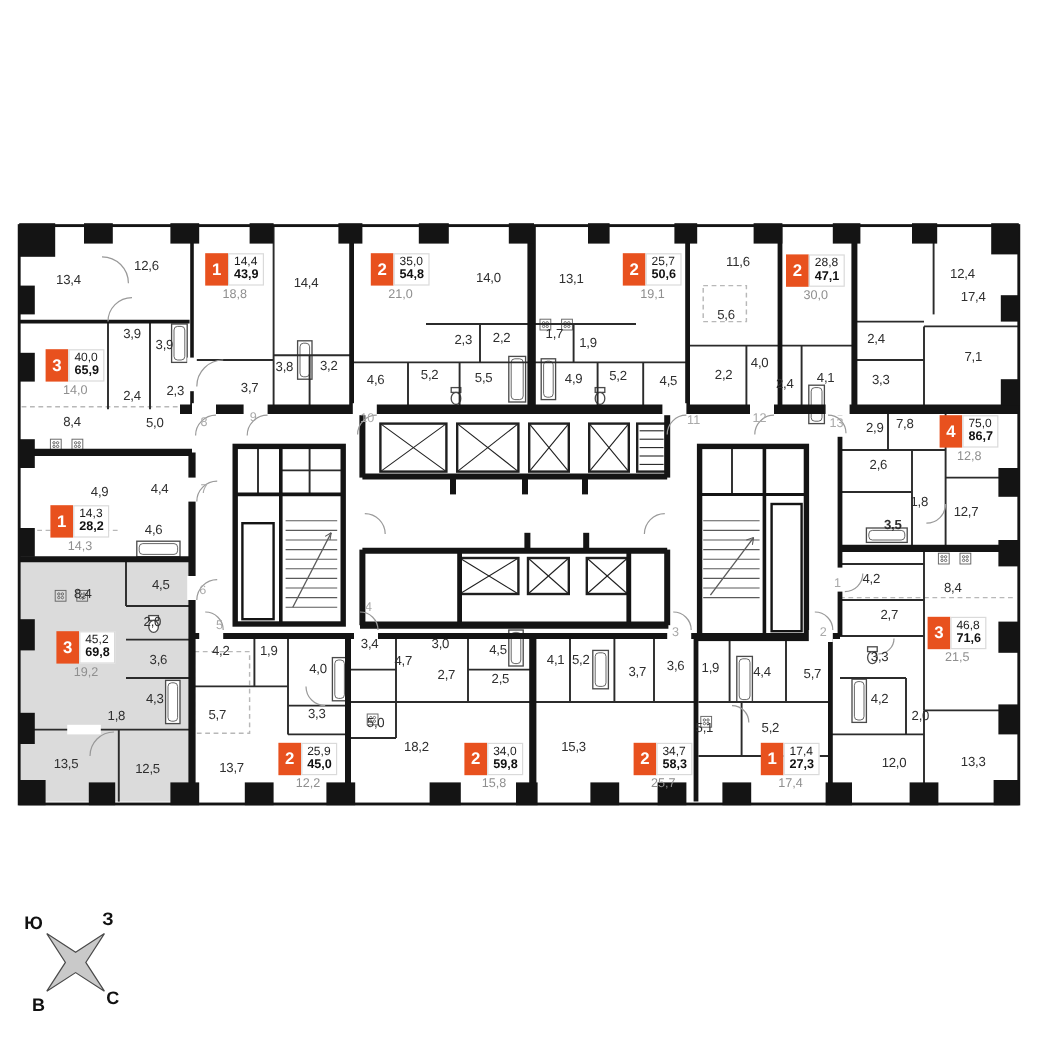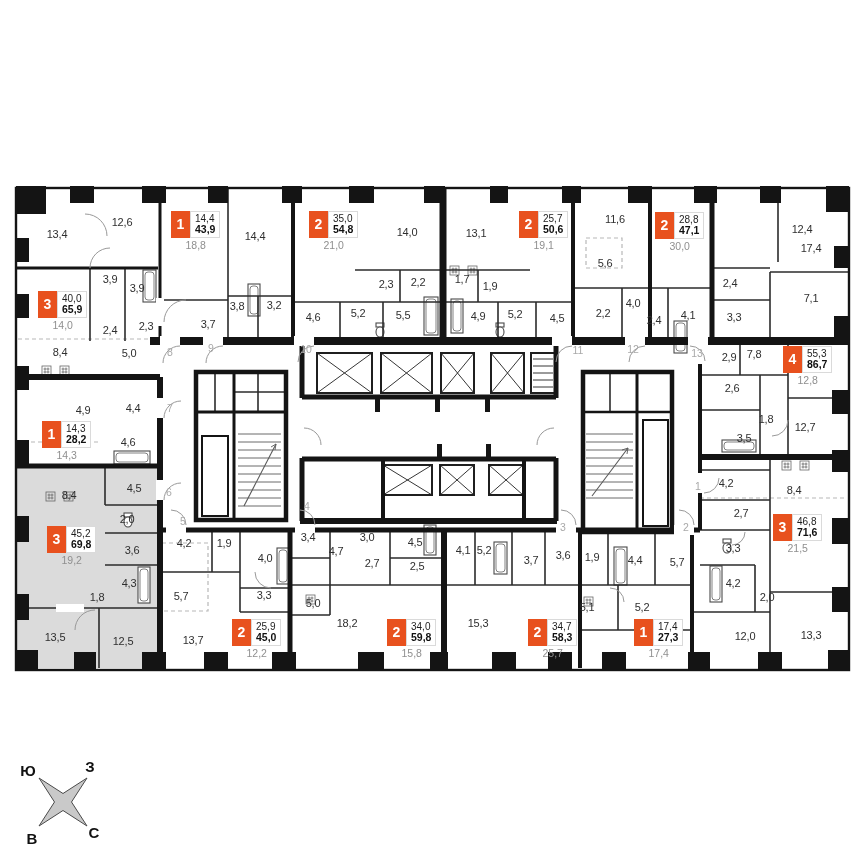--- a/index.html
+++ b/index.html
@@ -385,21 +385,21 @@
       <div class="room-label" style="left: 688px; top: 315px;">4,1</div>
       <div class="room-label" style="left: 766px; top: 229px; margin-left: 36px;">12,4</div>
       <div class="room-label" style="left: 811px; top: 248px;">17,4</div>
       <div class="room-label" style="left: 730px; top: 283px;">2,4</div>
       <div class="room-label" style="left: 811px; top: 298px;">7,1</div>
       <div class="room-label" style="left: 734px; top: 317px;">3,3</div>
       <div class="room-label" style="left: 729px; top: 357px;">2,9</div>
       <div class="room-label" style="left: 754px; top: 354px;">7,8</div>
       <div class="room-label" style="left: 732px; top: 388px;">2,6</div>
       <div class="room-label" style="left: 766px; top: 419px;">1,8</div>
-      <div class="room-label" style="left: 744px; top: 438px;">3,5</div>
+      <div class="room-label" style="left: 744px; top: 438px; font-weight: bold;">3,5</div>
       <div class="room-label" style="left: 805px; top: 427px;">12,7</div>
       <div class="room-label" style="left: 83px; top: 410px;">4,9</div>
       <div class="room-label" style="left: 133px; top: 408px;">4,4</div>
       <div class="room-label" style="left: 128px; top: 442px;">4,6</div>
       <div class="room-label" style="left: 69px; top: 495px;">8,4</div>
       <div class="room-label" style="left: 134px; top: 488px;">4,5</div>
       <div class="room-label" style="left: 127px; top: 519px;">2,0</div>
       <div class="room-label" style="left: 132px; top: 550px;">3,6</div>
       <div class="room-label" style="left: 129px; top: 583px;">4,3</div>
       <div class="room-label" style="left: 97px; top: 597px;">1,8</div>
@@ -501,21 +501,21 @@
             <span class="badge-a1">40,0</span>
             <span class="badge-a2">65,9</span>
           </div>
         </div>
         <div class="badge-sub">14,0</div>
       </div>
       <div class="badge" style="left: 783px; top: 346px;">
         <div class="badge-row">
           <div class="badge-num">4</div>
           <div class="badge-areas">
-            <span class="badge-a1">55,3</span>
+            <span class="badge-a1">75,0</span>
             <span class="badge-a2">86,7</span>
           </div>
         </div>
         <div class="badge-sub">12,8</div>
       </div>
       <div class="badge" style="left: 42px; top: 421px;">
         <div class="badge-row">
           <div class="badge-num">1</div>
           <div class="badge-areas">
             <span class="badge-a1">14,3</span>

